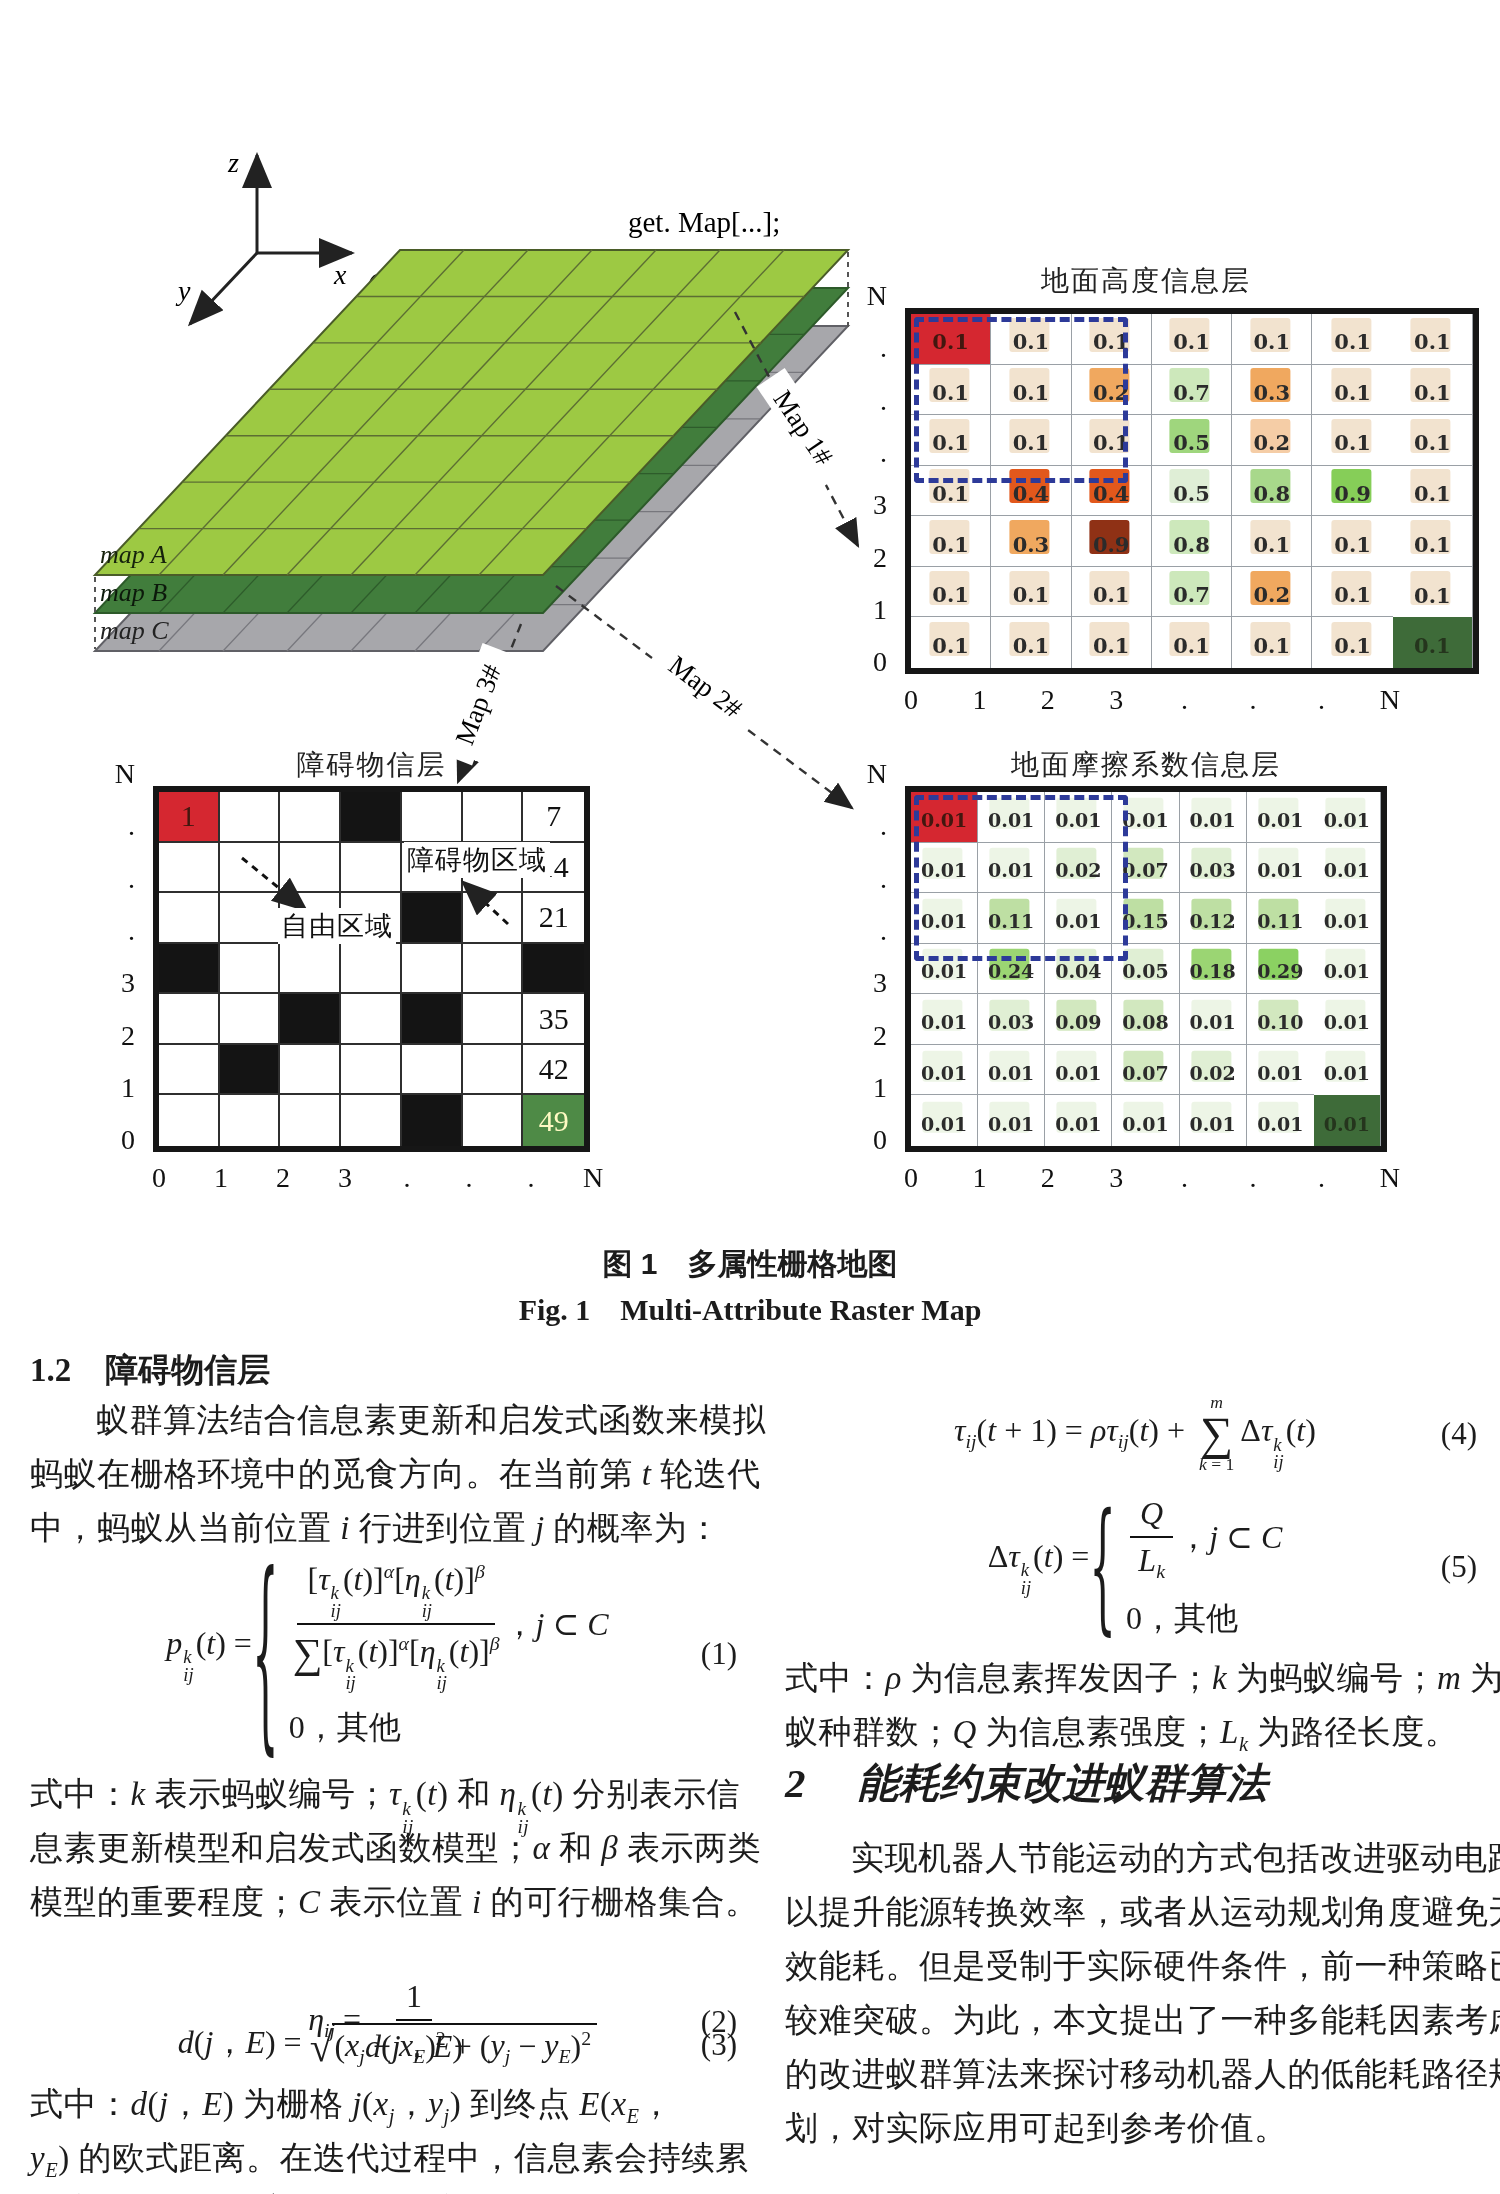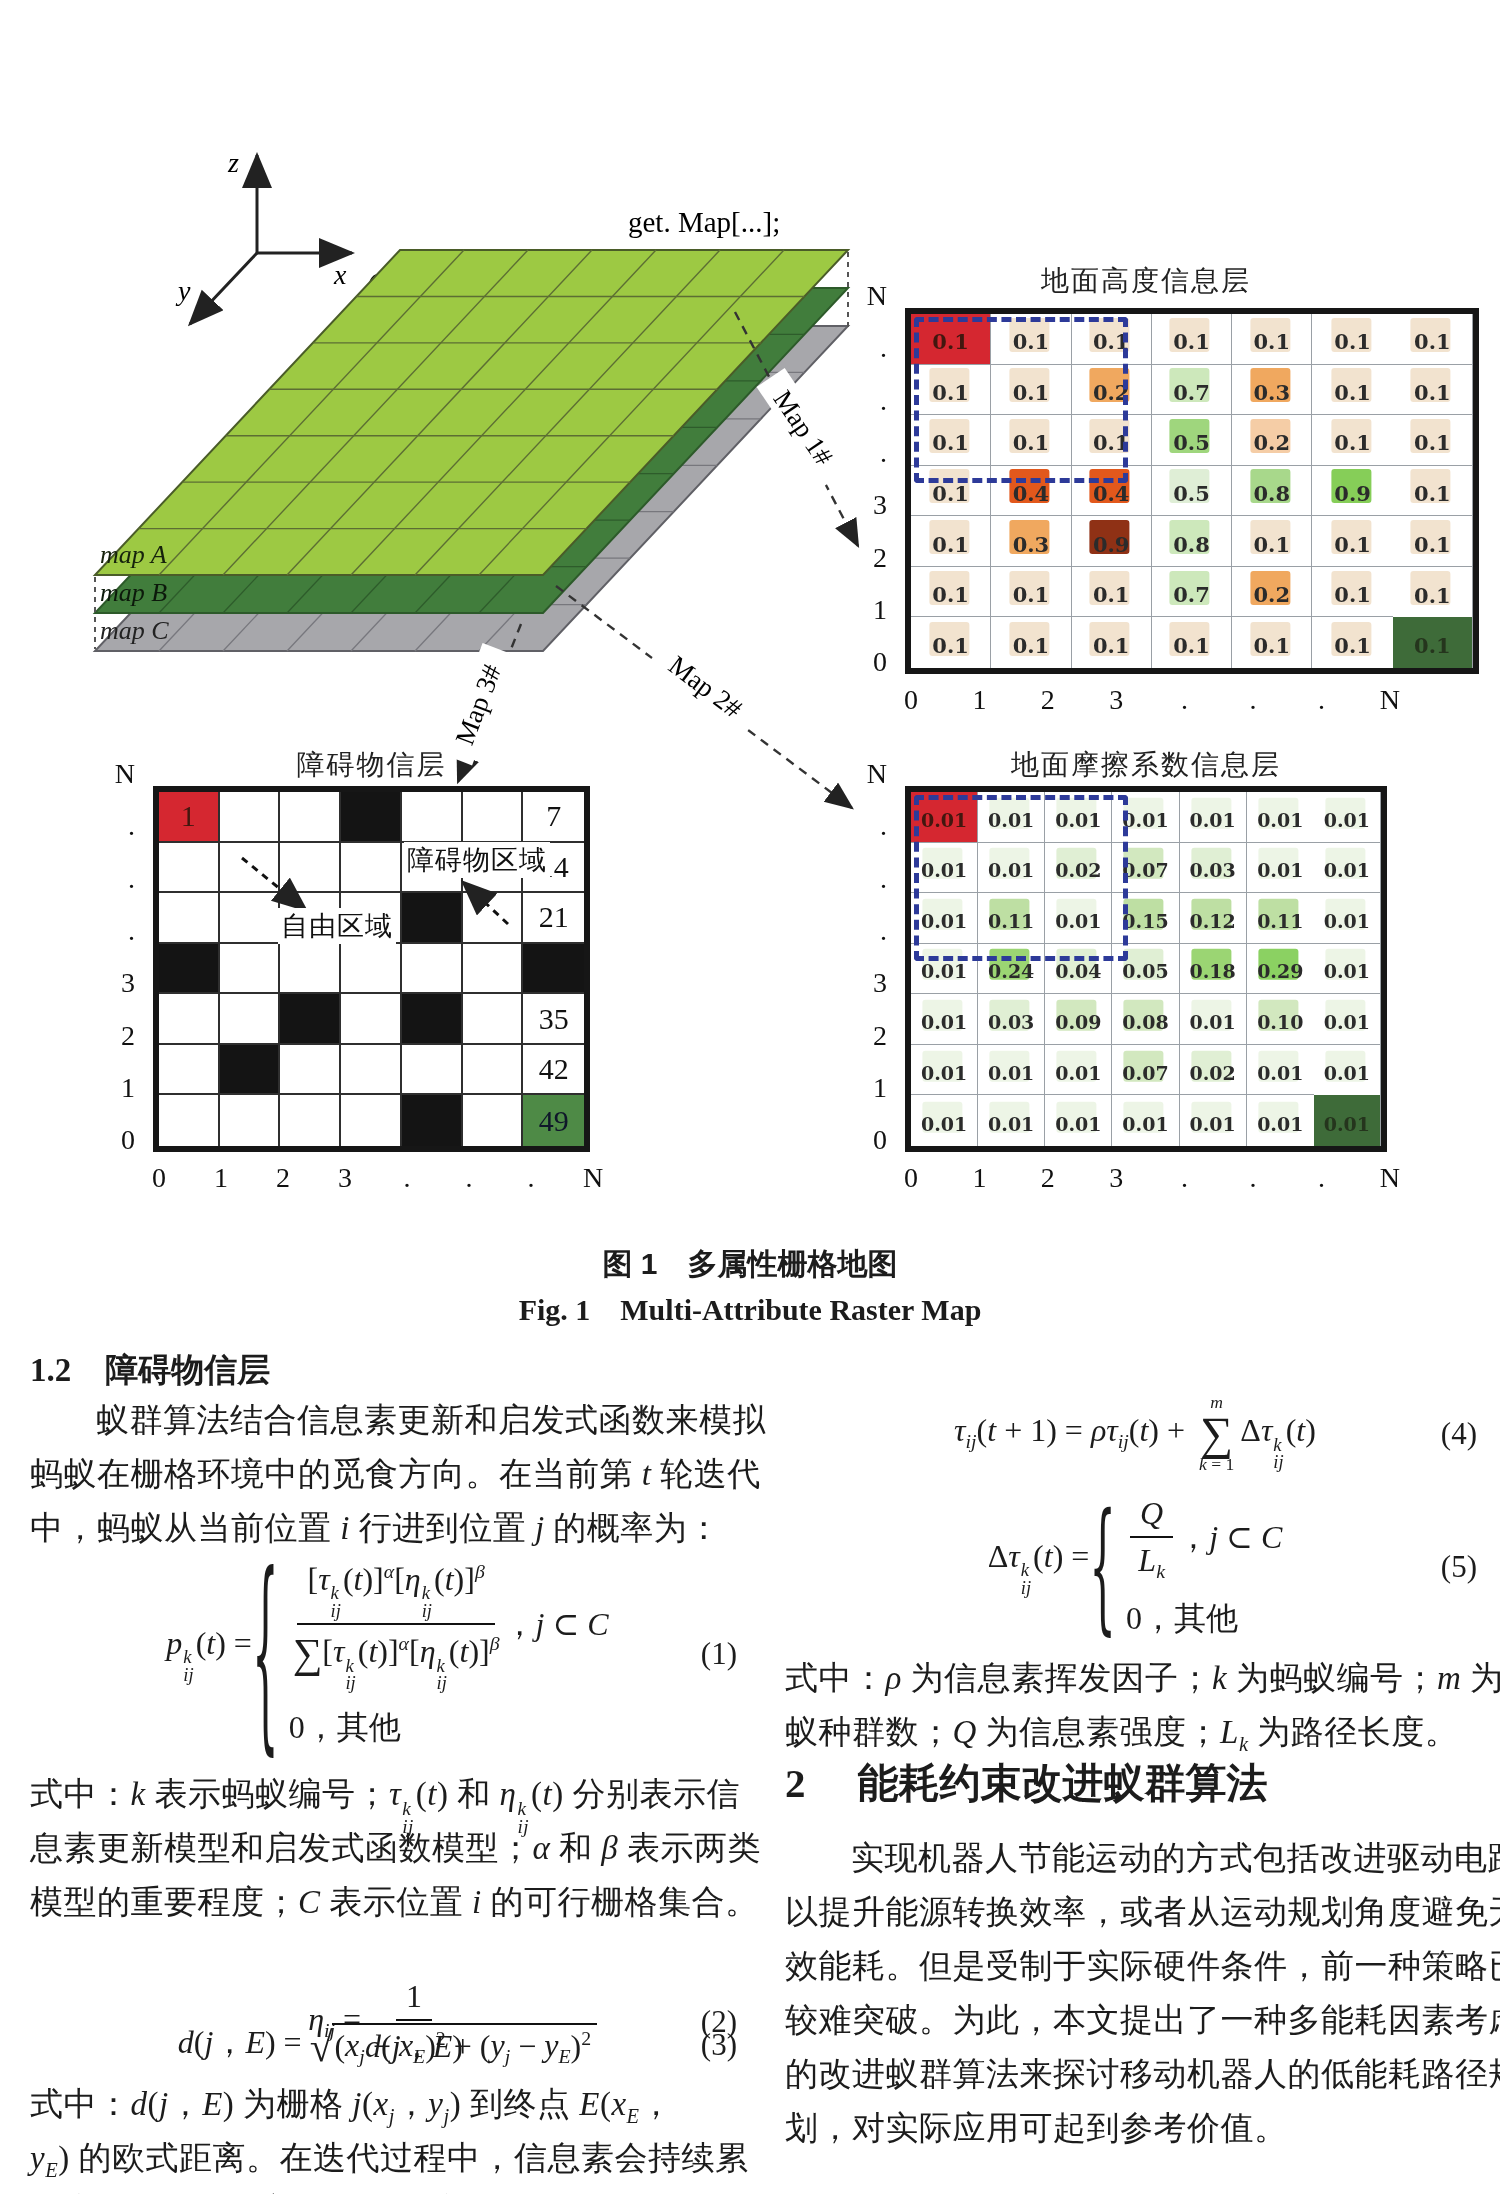--- a/index.html
+++ b/index.html
@@ -16,36 +16,36 @@
   .gridbox .gcell:nth-child(n+43){border-bottom:none;}
   .gcell.k{background:#141414;}
   .gcell .chip{position:absolute;left:50%;top:50%;transform:translate(-54%,-62%);width:40px;height:34px;border-radius:3px;}
   .fm .gcell .chip{width:40px;height:31px;}
   .gcell .val{position:absolute;inset:0;display:flex;align-items:center;justify-content:center;
               padding-top:6px;font-weight:bold;font-size:21px;color:#2b2b2b;font-family:"DejaVu Serif",serif;}
   .fm .gcell .val{font-size:19px;}
   .ob .gcell .val{font-weight:normal;font-size:30px;padding-top:0;font-family:"Liberation Serif",serif;color:#111;}
   .gcell.r .val{color:#42170f;}
   .gcell.dg .val{color:#25351d;font-weight:bold;}
-  .gcell.gr .val{color:#0f172a;}
+  .gcell.gr .val{color:#fef9c3;}
   .sel{position:absolute;left:3px;top:3px;border:5px dashed #2d3a99;border-radius:4px;z-index:4;}
   .gtitle{position:absolute;text-align:center;font-size:28px;color:#222;z-index:3;letter-spacing:2px;}
   .ticks{position:absolute;z-index:3;font-size:28px;color:#111;}
   .ticks .tick{position:absolute;width:34px;text-align:center;transform:translateX(-17px);}
   .ticks.yax .tick{transform:none;text-align:right;width:34px;}
   .anno{position:absolute;z-index:6;background:#fff;font-size:27px;padding:0 3px;color:#111;letter-spacing:1px;}
   
   .cap{position:absolute;left:0;width:1500px;text-align:center;font-weight:bold;}
   
   .col{position:absolute;font-size:33px;}
   .line{position:absolute;width:100%;white-space:nowrap;letter-spacing:0.5px;}
   .indent{text-indent:66px;}
   .h12{position:absolute;font-weight:bold;font-size:33px;font-family:"Liberation Sans","DejaVu Sans",sans-serif;}
   .h12 .num{font-family:"Liberation Serif",serif;margin-right:34px;}
-  .h2big{position:absolute;font-weight:bold;font-size:41px;font-family:"Liberation Sans","DejaVu Sans",sans-serif;}
+  .h2big{position:absolute;font-weight:bold;font-size:41px;font-family:"Liberation Sans","DejaVu Sans",sans-serif;font-style:italic;}
   .h2big .num{font-family:"Liberation Serif",serif;margin-right:52px;}
   
   .eqrow{position:absolute;display:flex;align-items:center;justify-content:center;width:100%;font-size:32px;}
   .eqno{position:absolute;right:8px;top:50%;transform:translateY(-50%);font-size:31px;}
   .mt i{font-style:italic;}
   sup,sub{font-size:0.62em;}
   .ss{display:inline-flex;flex-direction:column;font-size:0.58em;line-height:0.95;vertical-align:-0.5em;margin:0 2px 0 1px;text-align:left;}
   .ss span{display:block;}
   .frac{display:inline-flex;flex-direction:column;align-items:center;vertical-align:middle;margin:0 4px;}
   .frac .fn{padding:2px 10px 4px;border-bottom:2.5px solid #111;}

